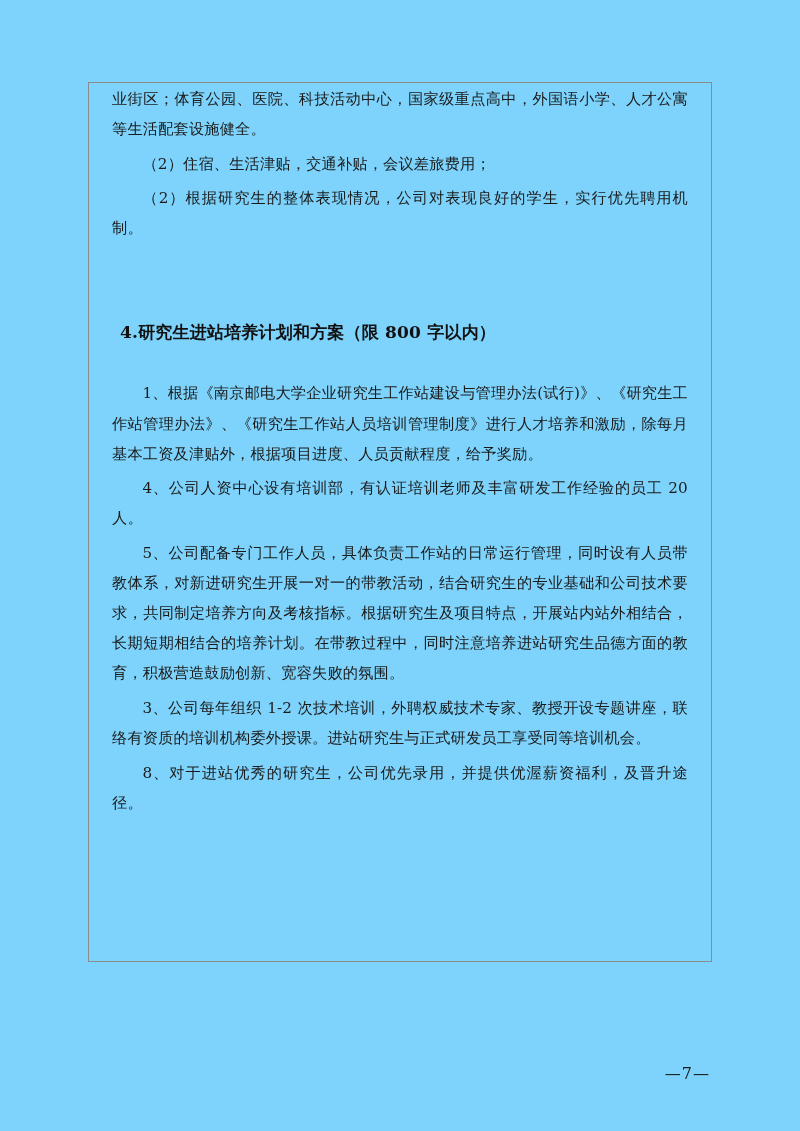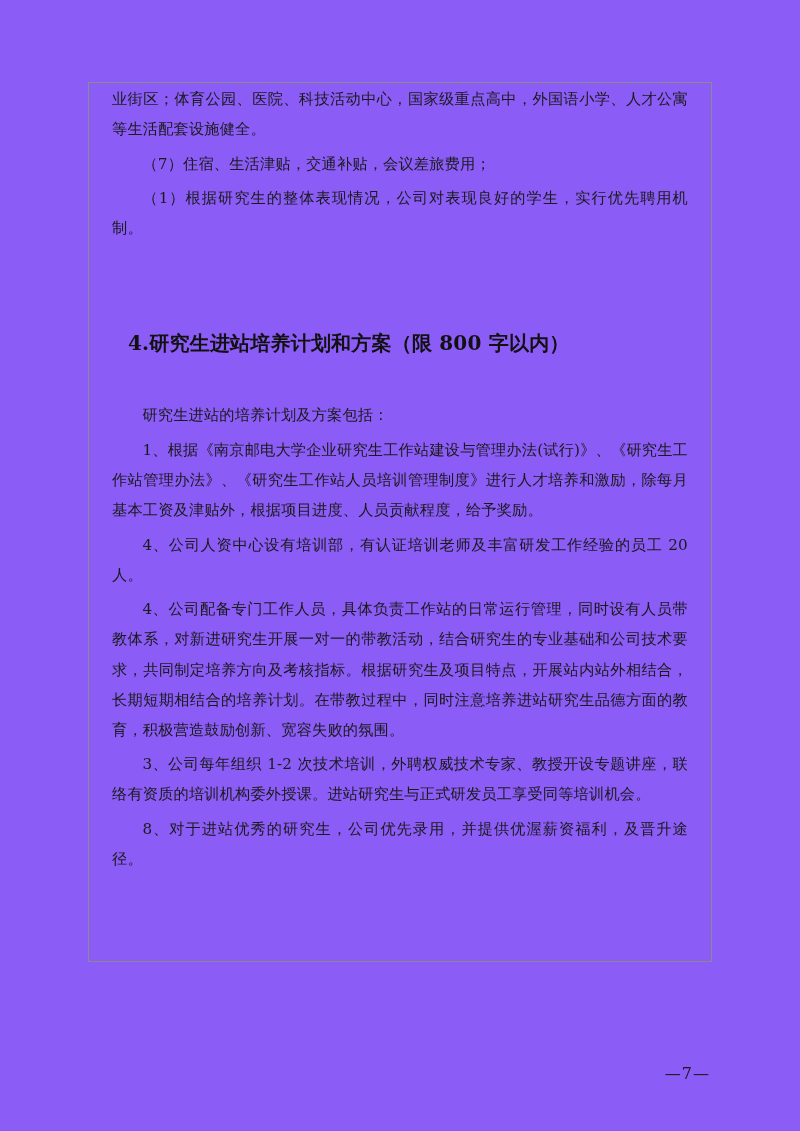--- a/index.html
+++ b/index.html
@@ -4,21 +4,21 @@
 <style>
   html, body {
     margin: 0;
     padding: 0;
     background: #ffffff;
   }
   .page {
     position: relative;
     width: 800px;
     height: 1131px;
-    background: #8b5cf6;
+    background: #7dd3fc;
     box-sizing: border-box;
     overflow: hidden;
     font-family: "DejaVu Serif", "Liberation Serif", serif;
   }
   .content-frame {
     position: absolute;
     left: 88px;
     top: 82px;
     width: 624px;
     height: 880px;
@@ -42,24 +42,24 @@
     text-justify: inter-ideograph;
     letter-spacing: 0.2px;
   }
   p.indent {
     text-indent: 2em;
   }
   p.hang {
     margin-left: 0;
   }
   .section-head {
-    margin: 16px;
+    margin: 8px;
     padding-top: 34px;
     padding-bottom: 8px;
-    font-size: 20px;
+    font-size: 17px;
     line-height: 1.9;
     font-weight: bold;
     color: #111;
     letter-spacing: 0.2px;
   }
   .gap-small { height: 14px; }
   .gap-medium { height: 26px; }
   .page-number {
     position: absolute;
     right: 90px;
@@ -73,33 +73,32 @@
 </head>
 <body>
 
 <div class="page">
 
   <div class="content-frame"></div>
 
   <div class="doc-body">
 
     <p class="para hang">业街区；体育公园、医院、科技活动中心，国家级重点高中，外国语小学、人才公寓等生活配套设施健全。</p>
-    <p class="para indent">（7）住宿、生活津贴，交通补贴，会议差旅费用；</p>
-    <p class="para indent">（1）根据研究生的整体表现情况，公司对表现良好的学生，实行优先聘用机制。</p>
+    <p class="para indent">（2）住宿、生活津贴，交通补贴，会议差旅费用；</p>
+    <p class="para indent">（2）根据研究生的整体表现情况，公司对表现良好的学生，实行优先聘用机制。</p>
 
     <div class="gap-medium"></div>
 
     <p class="section-head">4.研究生进站培养计划和方案（限 800 字以内）</p>
 
     <div class="gap-small"></div>
 
-    <p class="para indent">研究生进站的培养计划及方案包括：</p>
     <p class="para indent">1、根据《南京邮电大学企业研究生工作站建设与管理办法(试行)》、《研究生工作站管理办法》、《研究生工作站人员培训管理制度》进行人才培养和激励，除每月基本工资及津贴外，根据项目进度、人员贡献程度，给予奖励。</p>
     <p class="para indent">4、公司人资中心设有培训部，有认证培训老师及丰富研发工作经验的员工 20 人。</p>
-    <p class="para indent">4、公司配备专门工作人员，具体负责工作站的日常运行管理，同时设有人员带教体系，对新进研究生开展一对一的带教活动，结合研究生的专业基础和公司技术要求，共同制定培养方向及考核指标。根据研究生及项目特点，开展站内站外相结合，长期短期相结合的培养计划。在带教过程中，同时注意培养进站研究生品德方面的教育，积极营造鼓励创新、宽容失败的氛围。</p>
+    <p class="para indent">5、公司配备专门工作人员，具体负责工作站的日常运行管理，同时设有人员带教体系，对新进研究生开展一对一的带教活动，结合研究生的专业基础和公司技术要求，共同制定培养方向及考核指标。根据研究生及项目特点，开展站内站外相结合，长期短期相结合的培养计划。在带教过程中，同时注意培养进站研究生品德方面的教育，积极营造鼓励创新、宽容失败的氛围。</p>
     <p class="para indent">3、公司每年组织 1-2 次技术培训，外聘权威技术专家、教授开设专题讲座，联络有资质的培训机构委外授课。进站研究生与正式研发员工享受同等培训机会。</p>
     <p class="para indent">8、对于进站优秀的研究生，公司优先录用，并提供优渥薪资福利，及晋升途径。</p>
 
   </div>
 
   <div class="page-number">—7—</div>
 
 </div>
 
 </body></html>

